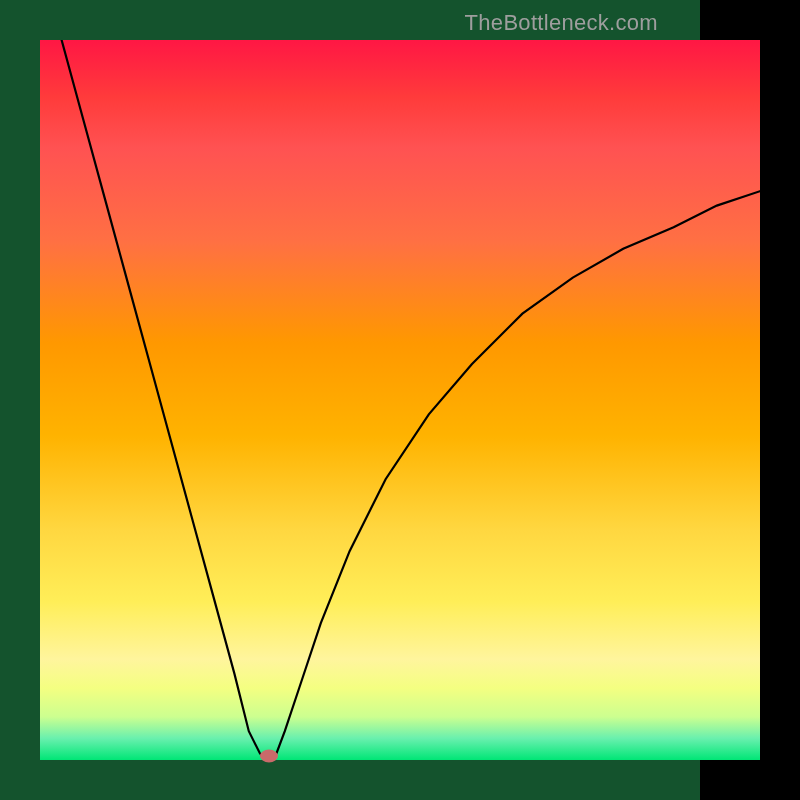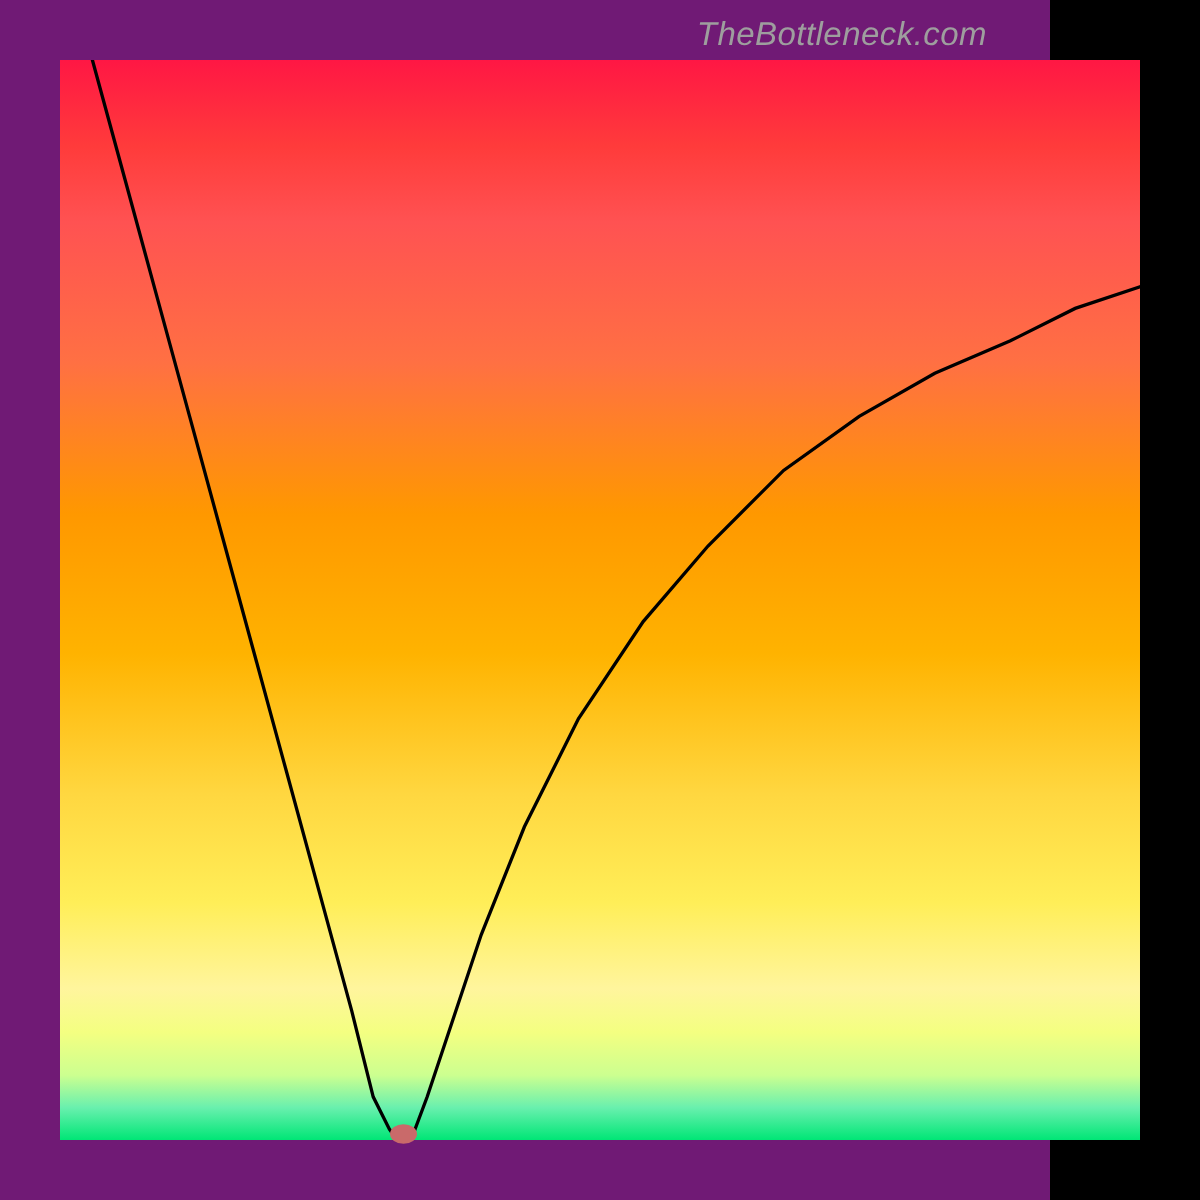--- a/index.html
+++ b/index.html
@@ -10,22 +10,21 @@
     position: relative;
     font-family: Arial, sans-serif;
     overflow: hidden;
   }
   .frame {
     position: absolute;
     top: 0;
     left: 0;
     width: 700px;
     height: 800px;
-    background: #701a75;
-    font-style: italic;
+    background: #14532d;
   }
   .plot-area {
     position: absolute;
     top: 40px;
     left: 40px;
     width: 720px;
     height: 720px;
     background: linear-gradient(to bottom,
       #ff1744 0%,
       #ff3b3b 8%,

